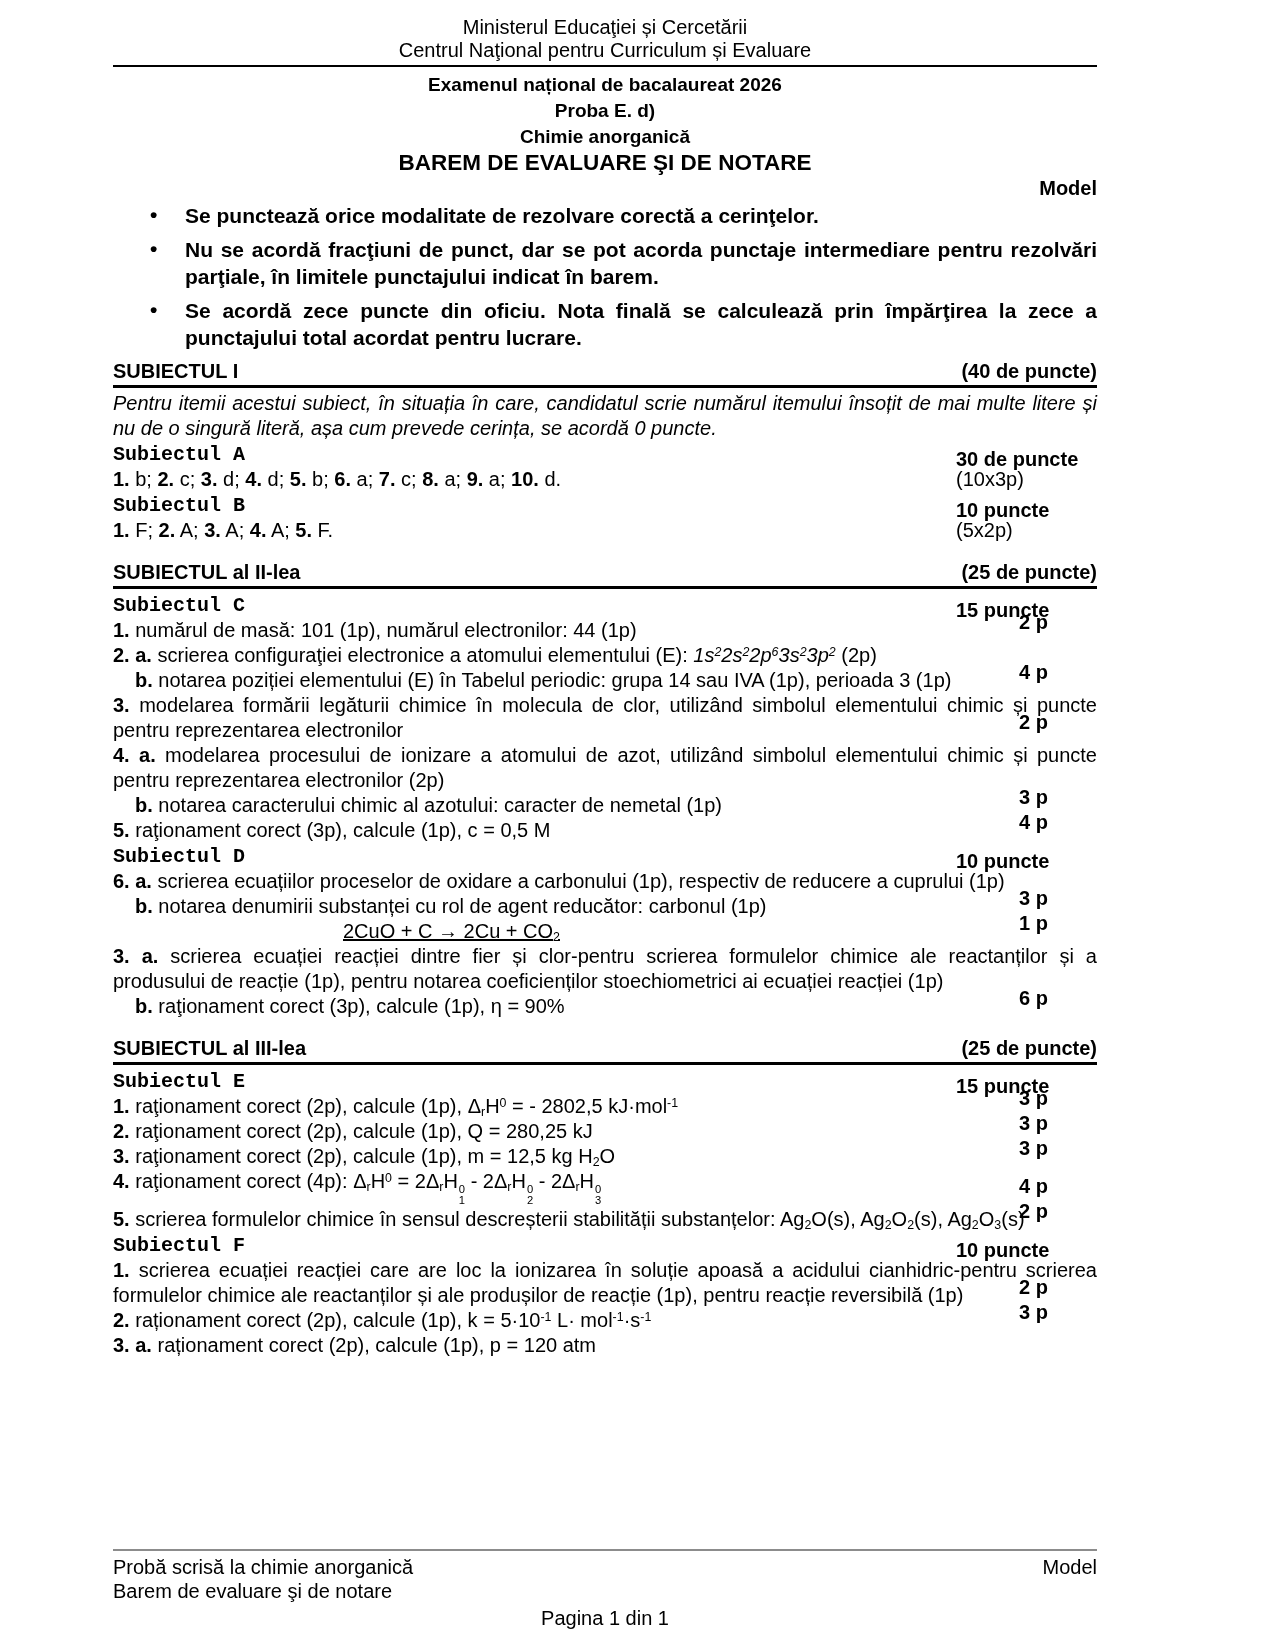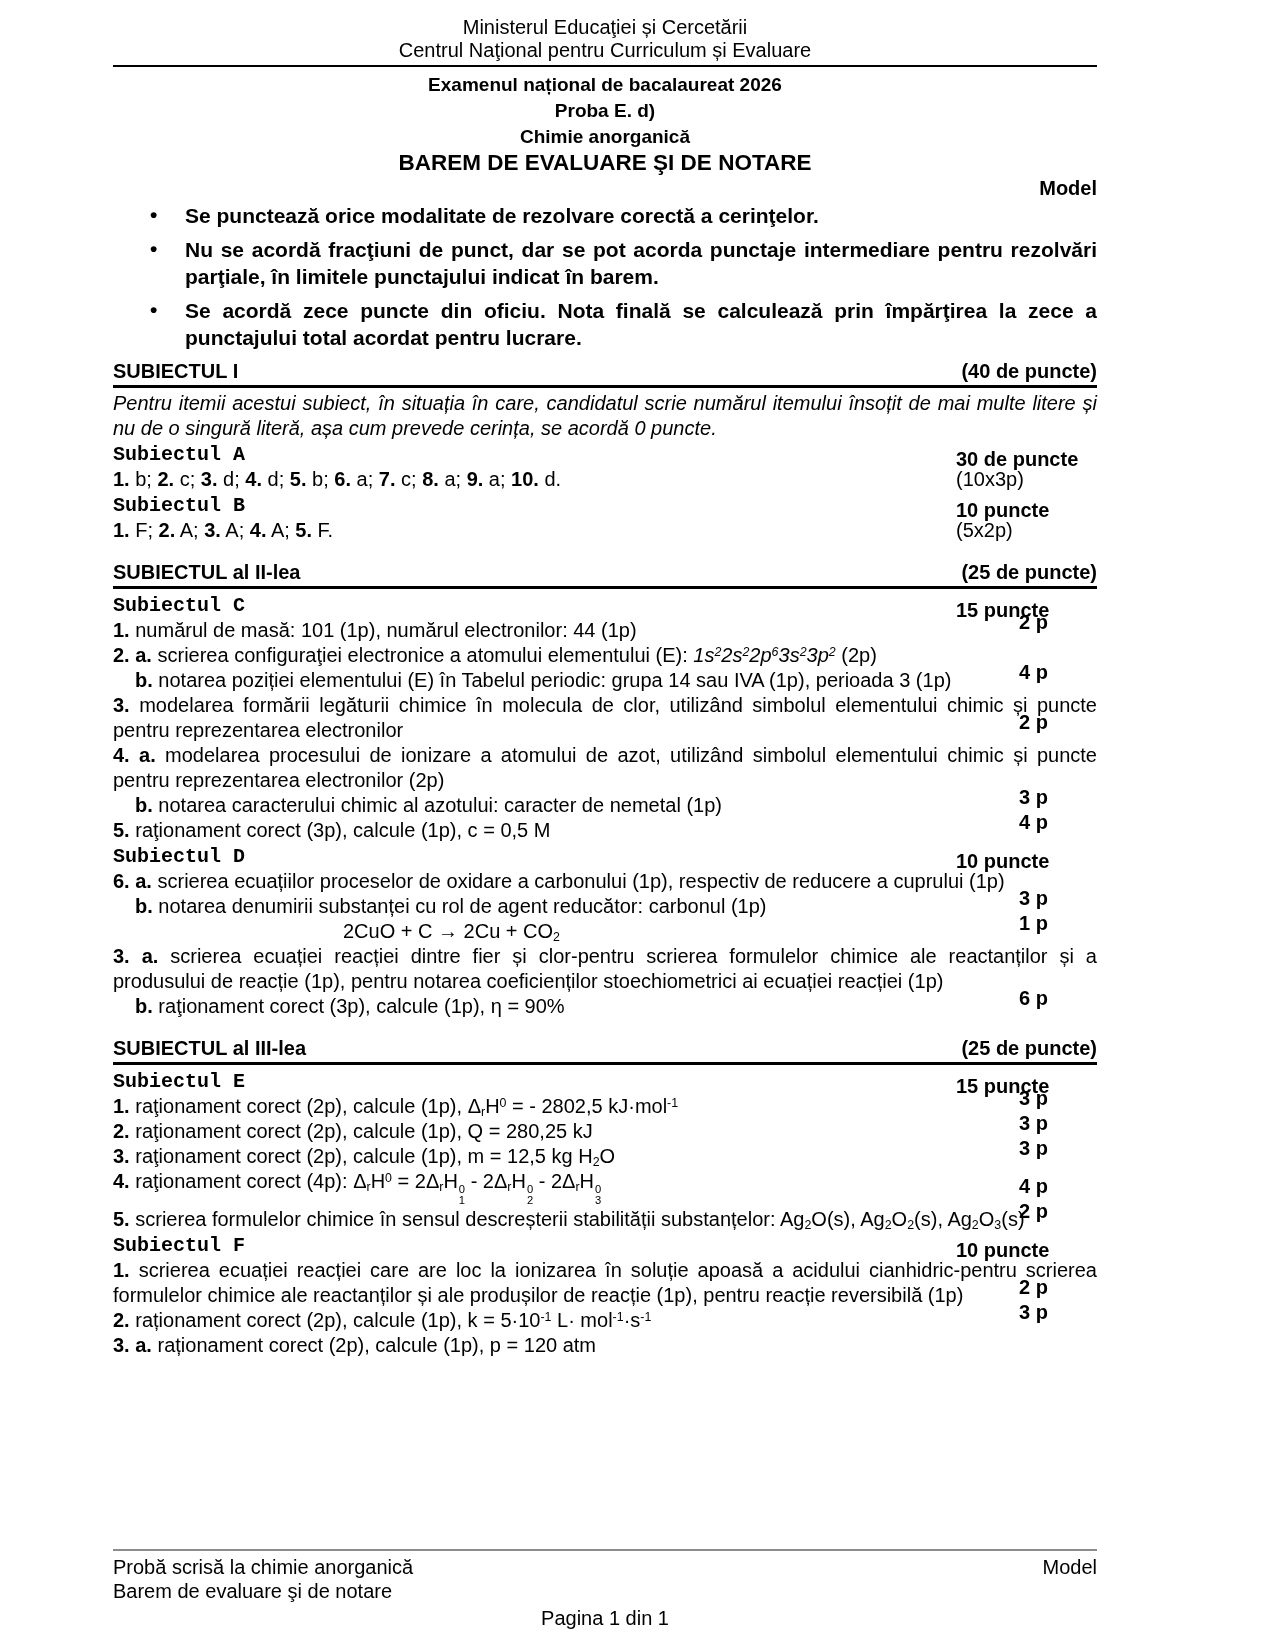--- a/index.html
+++ b/index.html
@@ -18,21 +18,21 @@
   .title{text-align:center;font-weight:700;font-size:19px;line-height:26px;}
   .title.big{font-size:22.5px;}
   .model{text-align:right;font-weight:700;line-height:24px;}
   .bullets{margin:2px 0 4px 0;font-weight:700;font-size:21px;line-height:27.5px;}
   .bullet{position:relative;padding-left:72px;text-align:justify;margin-bottom:6px;}
   .bullet .mark{position:absolute;left:37px;top:-1px;}
   
   .row{position:relative;}
   .row.just{text-align:justify;}
   .ind1{padding-left:22px;}
-  .eq{padding-left:230px;}
+  .eq{padding-left:230px;text-decoration:underline;}
   .pts{position:absolute;right:49px;bottom:8px;font-weight:700;white-space:nowrap;}
   .pts-tab{position:absolute;left:843px;top:0;white-space:nowrap;}
   .pts-tab.b{font-weight:700;}
   .section-h{display:flex;justify-content:space-between;font-weight:700;
     border-bottom:3px solid #000;padding-bottom:1px;margin-bottom:3px;line-height:26px;}
   .subhead-l{font-weight:700;font-family:Liberation Mono, monospace;}
   .note{font-style:italic;text-align:justify;}
   .gap{height:16px;}
   .b{font-weight:700;margin-top:6px;}
   .i{font-style:italic;}

